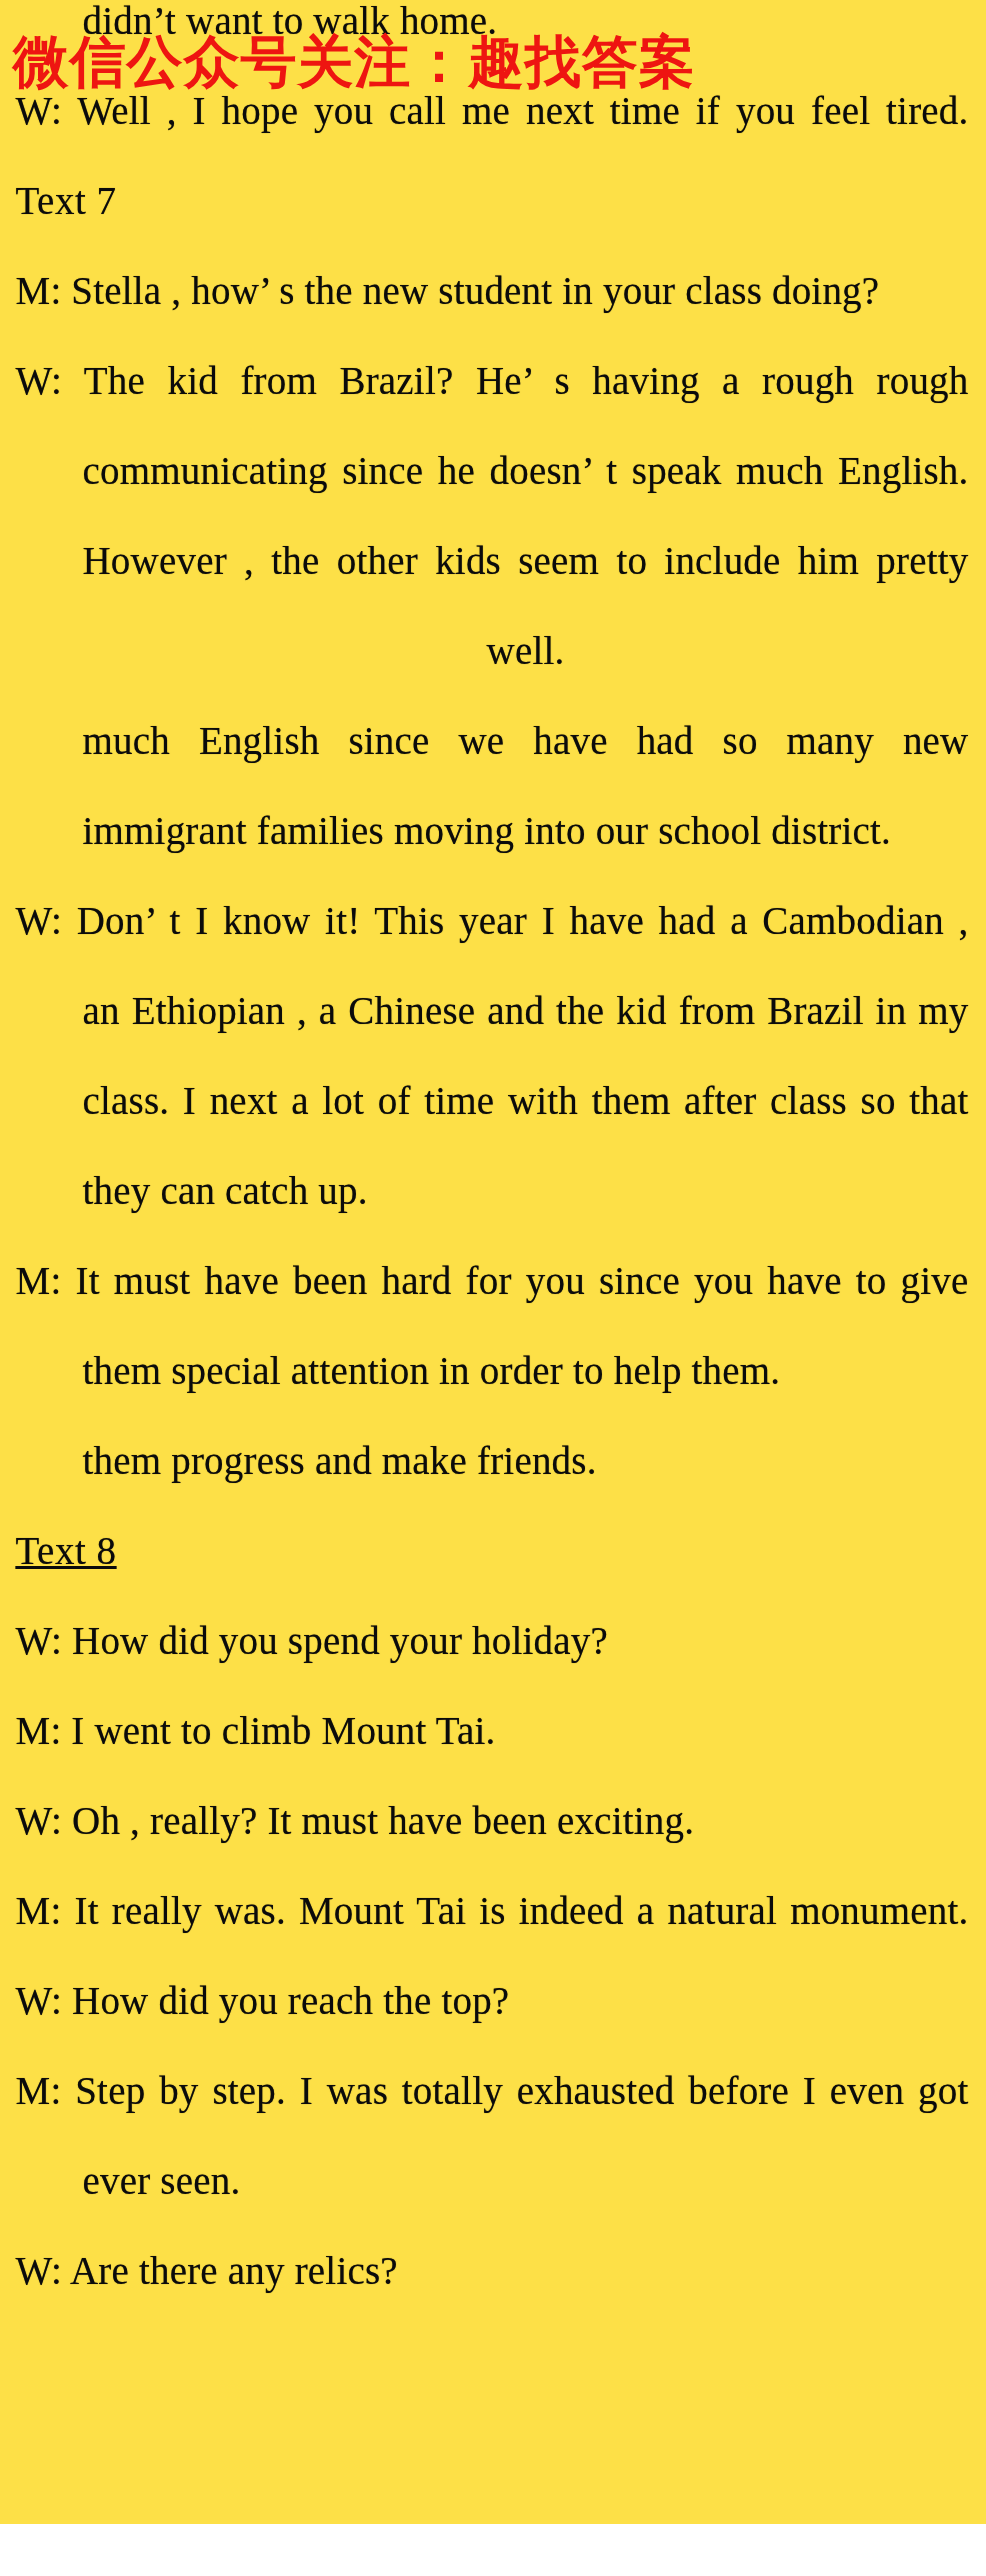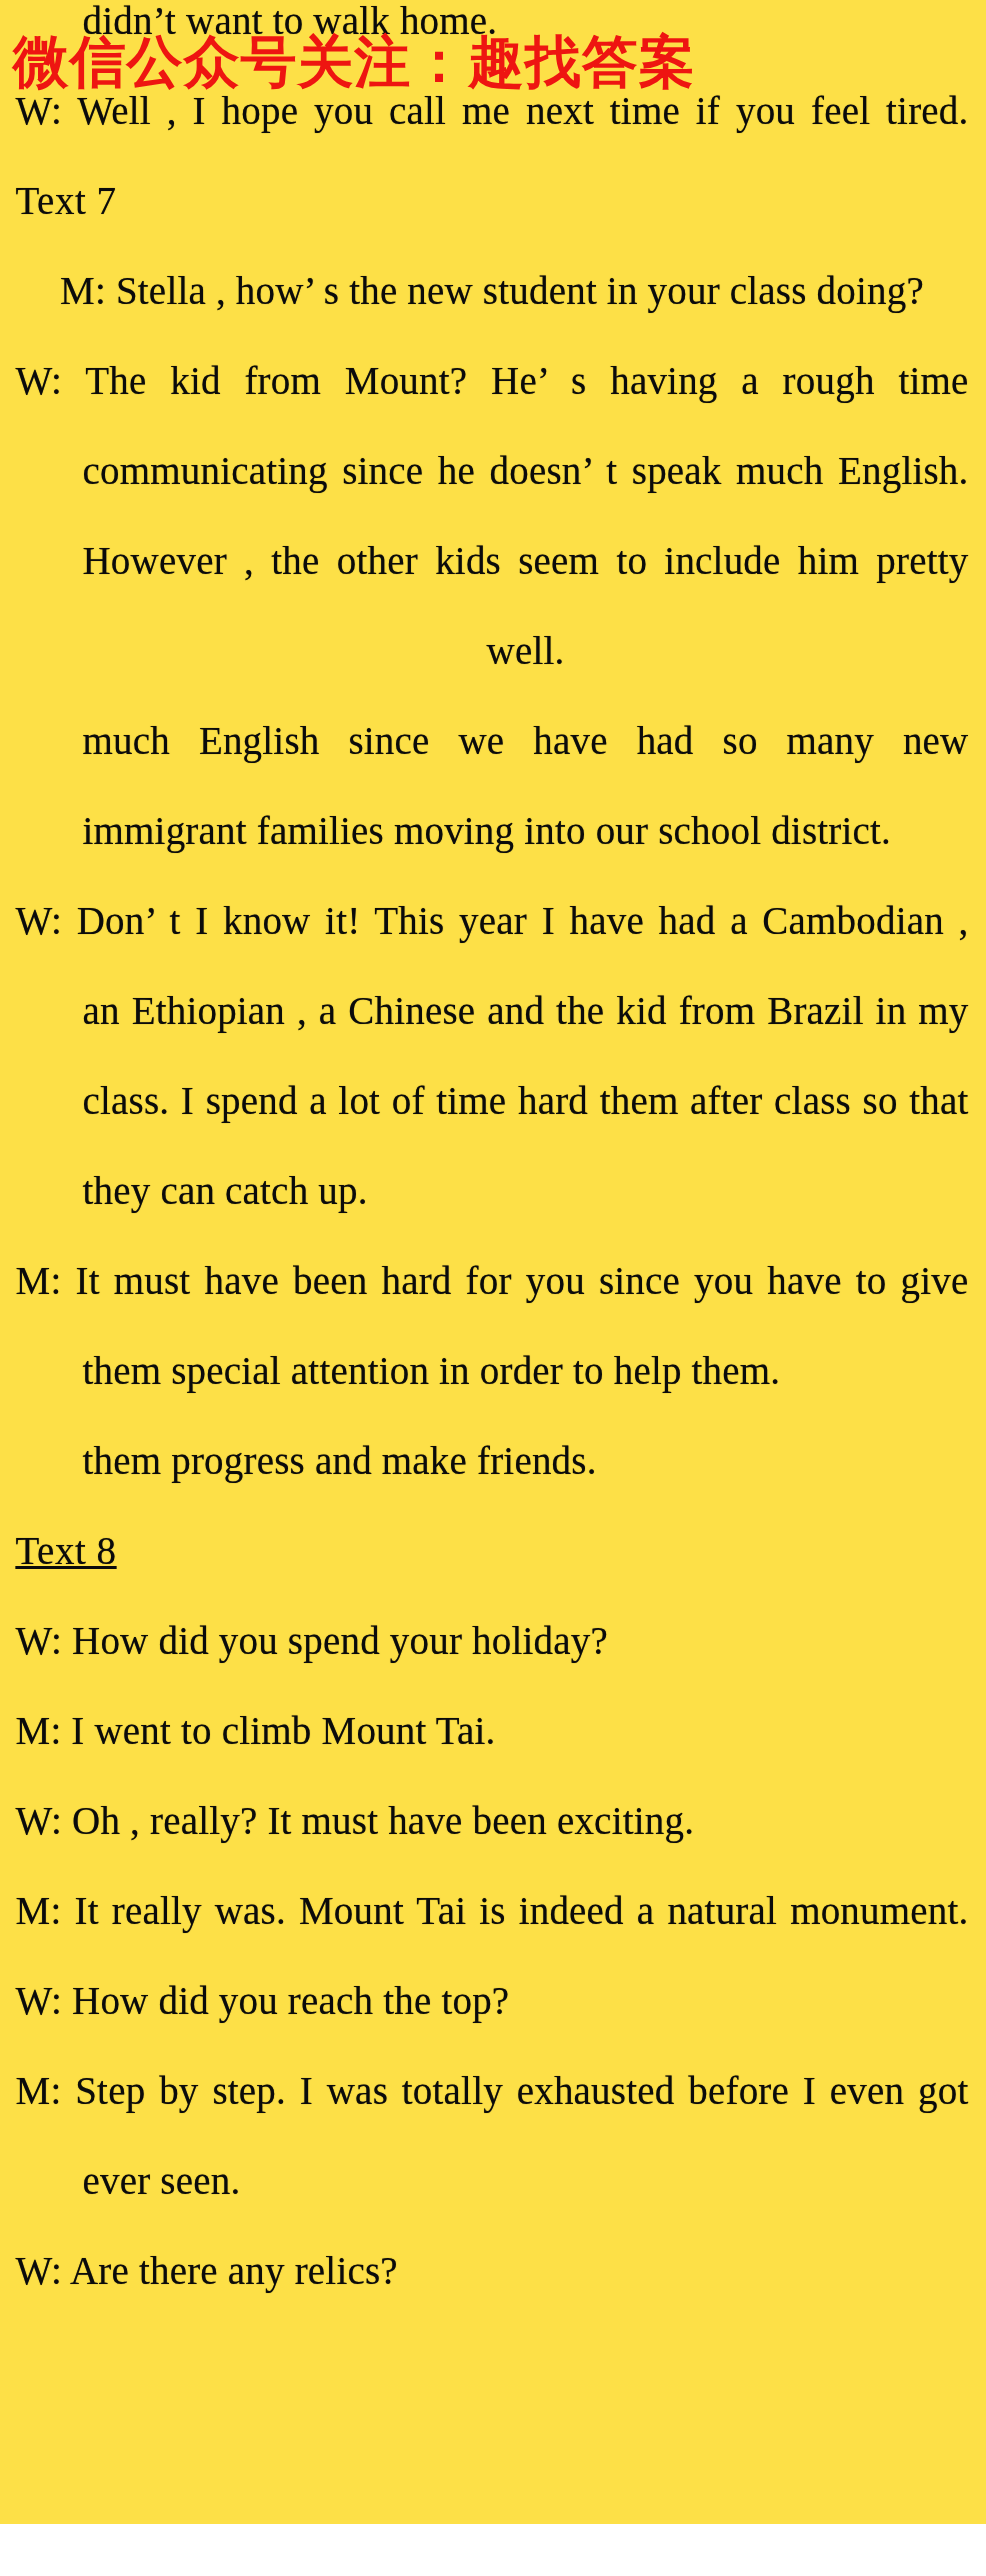--- a/index.html
+++ b/index.html
@@ -56,30 +56,30 @@
   }
 </style>
 </head>
 <body>
 
 <div class="page">
   <div class="lines" id="lines">
       <div class="line cont" style="color: rgb(11, 11, 11);">didn’t want to walk home.</div>
       <div class="line just" style="color: rgb(11, 11, 11);">W: Well , I hope you call me next time if you feel tired.</div>
       <div class="line header" style="color: rgb(11, 11, 11);">Text 7</div>
-      <div class="line" style="color: rgb(11, 11, 11); text-align: center;">M: Stella , how’ s the new student in your class doing?</div>
-      <div class="line just" style="color: rgb(11, 11, 11);">W: The kid from Mount? He’ s having a rough time</div>
+      <div class="line" style="color: rgb(11, 11, 11);">M: Stella , how’ s the new student in your class doing?</div>
+      <div class="line just" style="color: rgb(11, 11, 11);">W: The kid from Brazil? He’ s having a rough rough</div>
       <div class="line cont just" style="color: rgb(11, 11, 11);">communicating since he doesn’ t speak much English.</div>
       <div class="line cont just" style="color: rgb(11, 11, 11);">However , the other kids seem to include him pretty</div>
       <div class="line cont" style="color: rgb(11, 11, 11); text-align: center;">well.</div>
       <div class="line cont just" style="color: rgb(11, 11, 11);">much English since we have had so many new</div>
       <div class="line cont" style="color: rgb(11, 11, 11);">immigrant families moving into our school district.</div>
       <div class="line just" style="color: rgb(11, 11, 11);">W: Don’ t I know it! This year I have had a Cambodian ,</div>
       <div class="line cont just" style="color: rgb(11, 11, 11);">an Ethiopian , a Chinese and the kid from Brazil in my</div>
-      <div class="line cont just" style="color: rgb(11, 11, 11);">class. I spend a lot of time hard them after class so that</div>
+      <div class="line cont just" style="color: rgb(11, 11, 11);">class. I next a lot of time with them after class so that</div>
       <div class="line cont" style="color: rgb(11, 11, 11);">they can catch up.</div>
       <div class="line just" style="color: rgb(11, 11, 11);">M: It must have been hard for you since you have to give</div>
       <div class="line cont" style="color: rgb(11, 11, 11);">them special attention in order to help them.</div>
       <div class="line cont" style="color: rgb(11, 11, 11);">them progress and make friends.</div>
       <div class="line header" style="color: rgb(11, 11, 11); text-decoration: underline;">Text 8</div>
       <div class="line" style="color: rgb(11, 11, 11);">W: How did you spend your holiday?</div>
       <div class="line" style="color: rgb(11, 11, 11);">M: I went to climb Mount Tai.</div>
       <div class="line" style="color: rgb(11, 11, 11);">W: Oh , really? It must have been exciting.</div>
       <div class="line just" style="color: rgb(11, 11, 11);">M: It really was.  Mount Tai is indeed a natural monument.</div>
       <div class="line" style="color: rgb(11, 11, 11);">W: How did you reach the top?</div>

